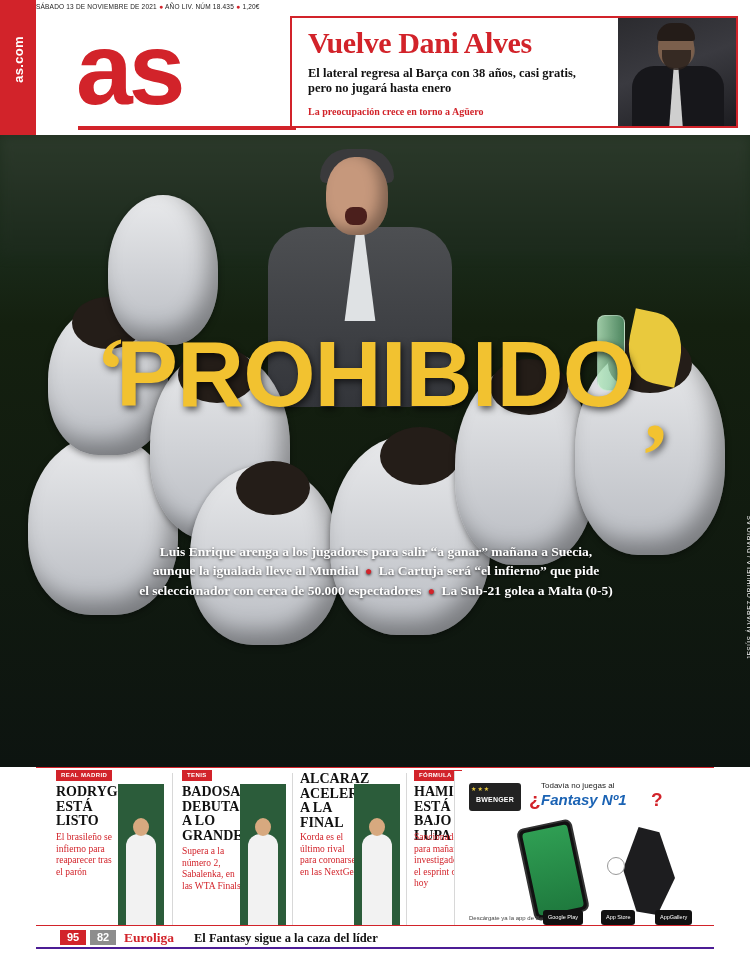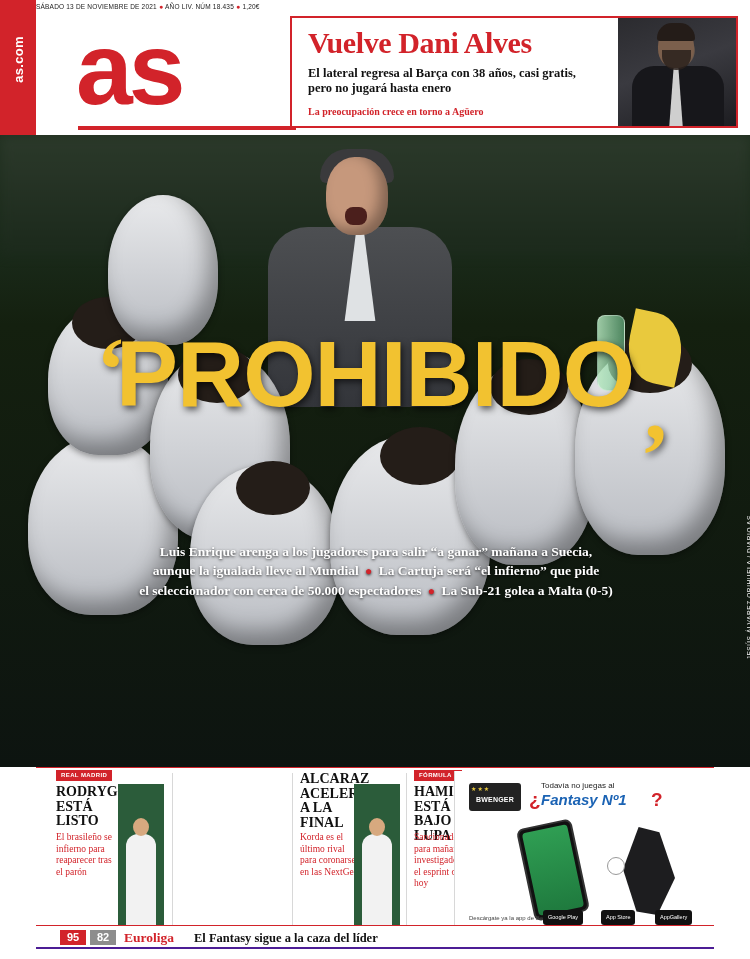--- a/index.html
+++ b/index.html
@@ -640,20 +640,29 @@
       <div class="kicker">REAL MADRID</div>
       <div class="btitle" style="width:64px;">RODRYGO ESTÁ LISTO</div>
       <div class="btext" style="top:62px; width:62px;">El brasileño se infierno para reaparecer tras el parón</div>
       <div class="bphoto ph-badosa">
         <div class="ph-body"></div>
         <div class="ph-head"></div>
       </div>
     </div>
     <div class="col-sep" style="left:172px;"></div>
 
+    <div class="brief" style="left:182px; width:104px;">
+      <div class="kicker">TENIS</div>
+      <div class="btitle" style="width:62px;">BADOSA DEBUTA A LO GRANDE</div>
+      <div class="btext" style="top:76px; width:60px;">Supera a la número 2, Sabalenka, en las WTA Finals</div>
+      <div class="bphoto ph-alcaraz">
+        <div class="ph-body"></div>
+        <div class="ph-head"></div>
+      </div>
+    </div>
     <div class="col-sep" style="left:292px;"></div>
 
     <div class="brief" style="left:300px; width:100px;">
 
       <div class="btitle" style="top:2px; width:62px;">ALCARAZ ACELERA A LA FINAL</div>
       <div class="btext" style="top:62px; width:60px;">Korda es el último rival para coronarse en las NextGen</div>
       <div class="bphoto ph-alcaraz">
         <div class="ph-body"></div>
         <div class="ph-head"></div>
       </div>

